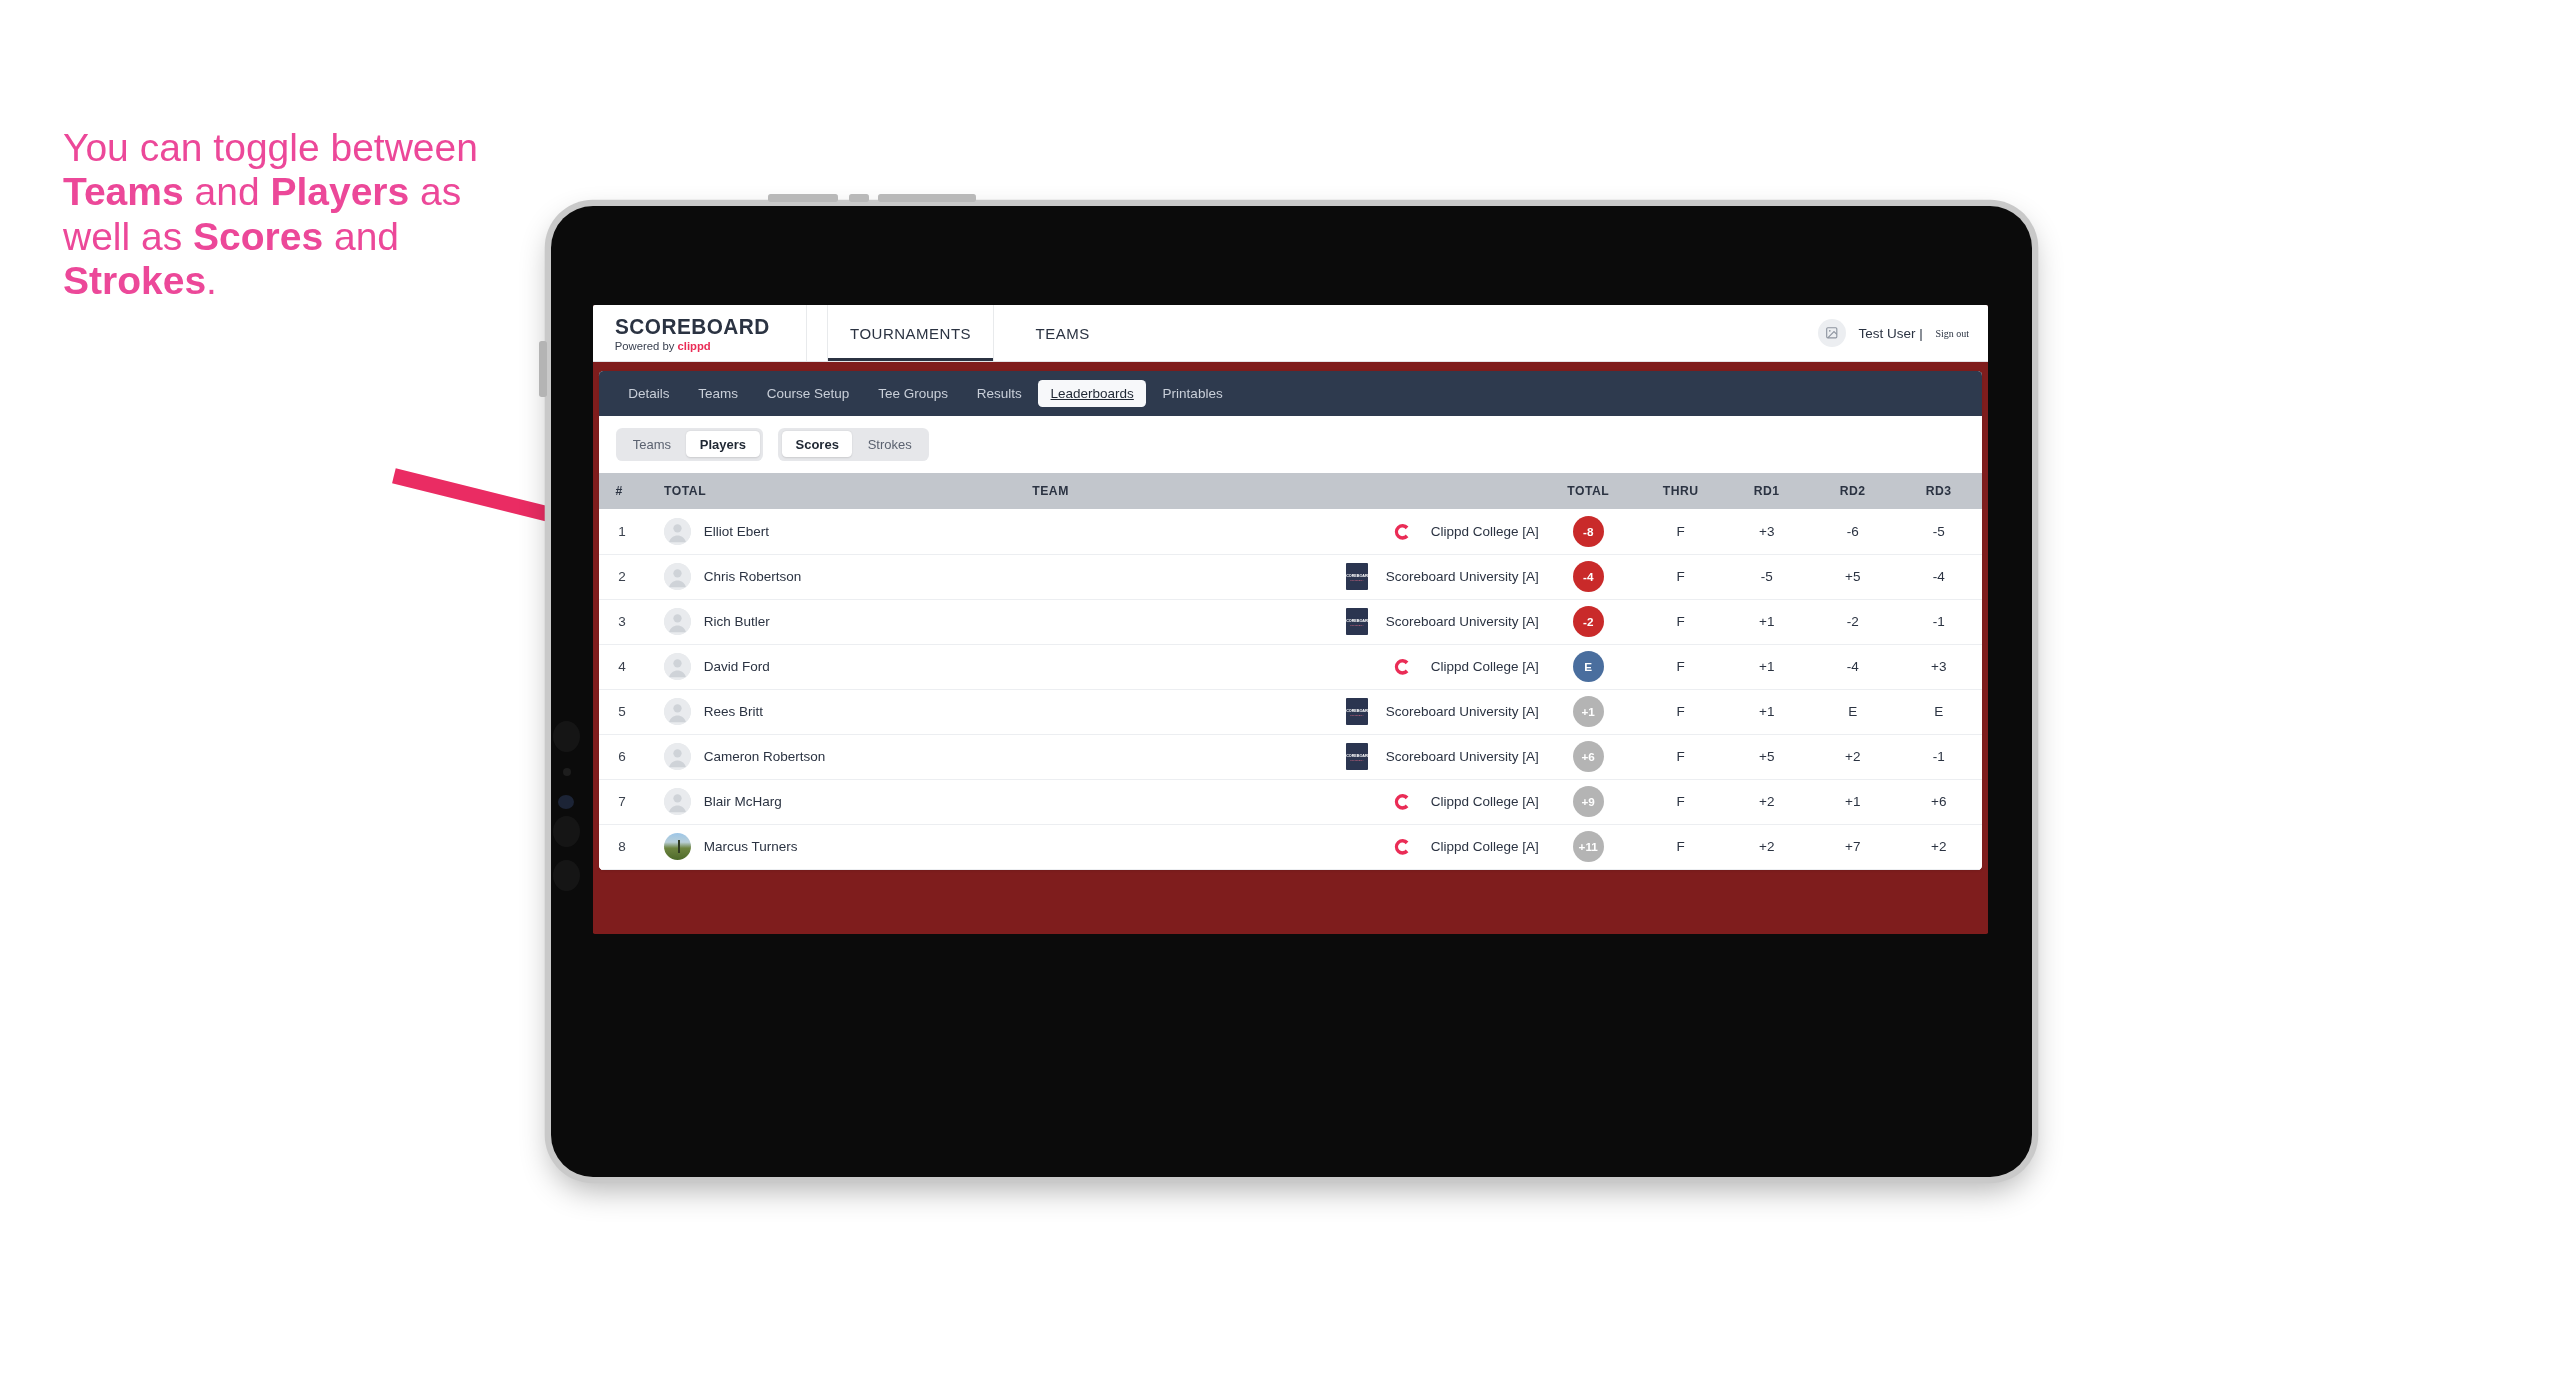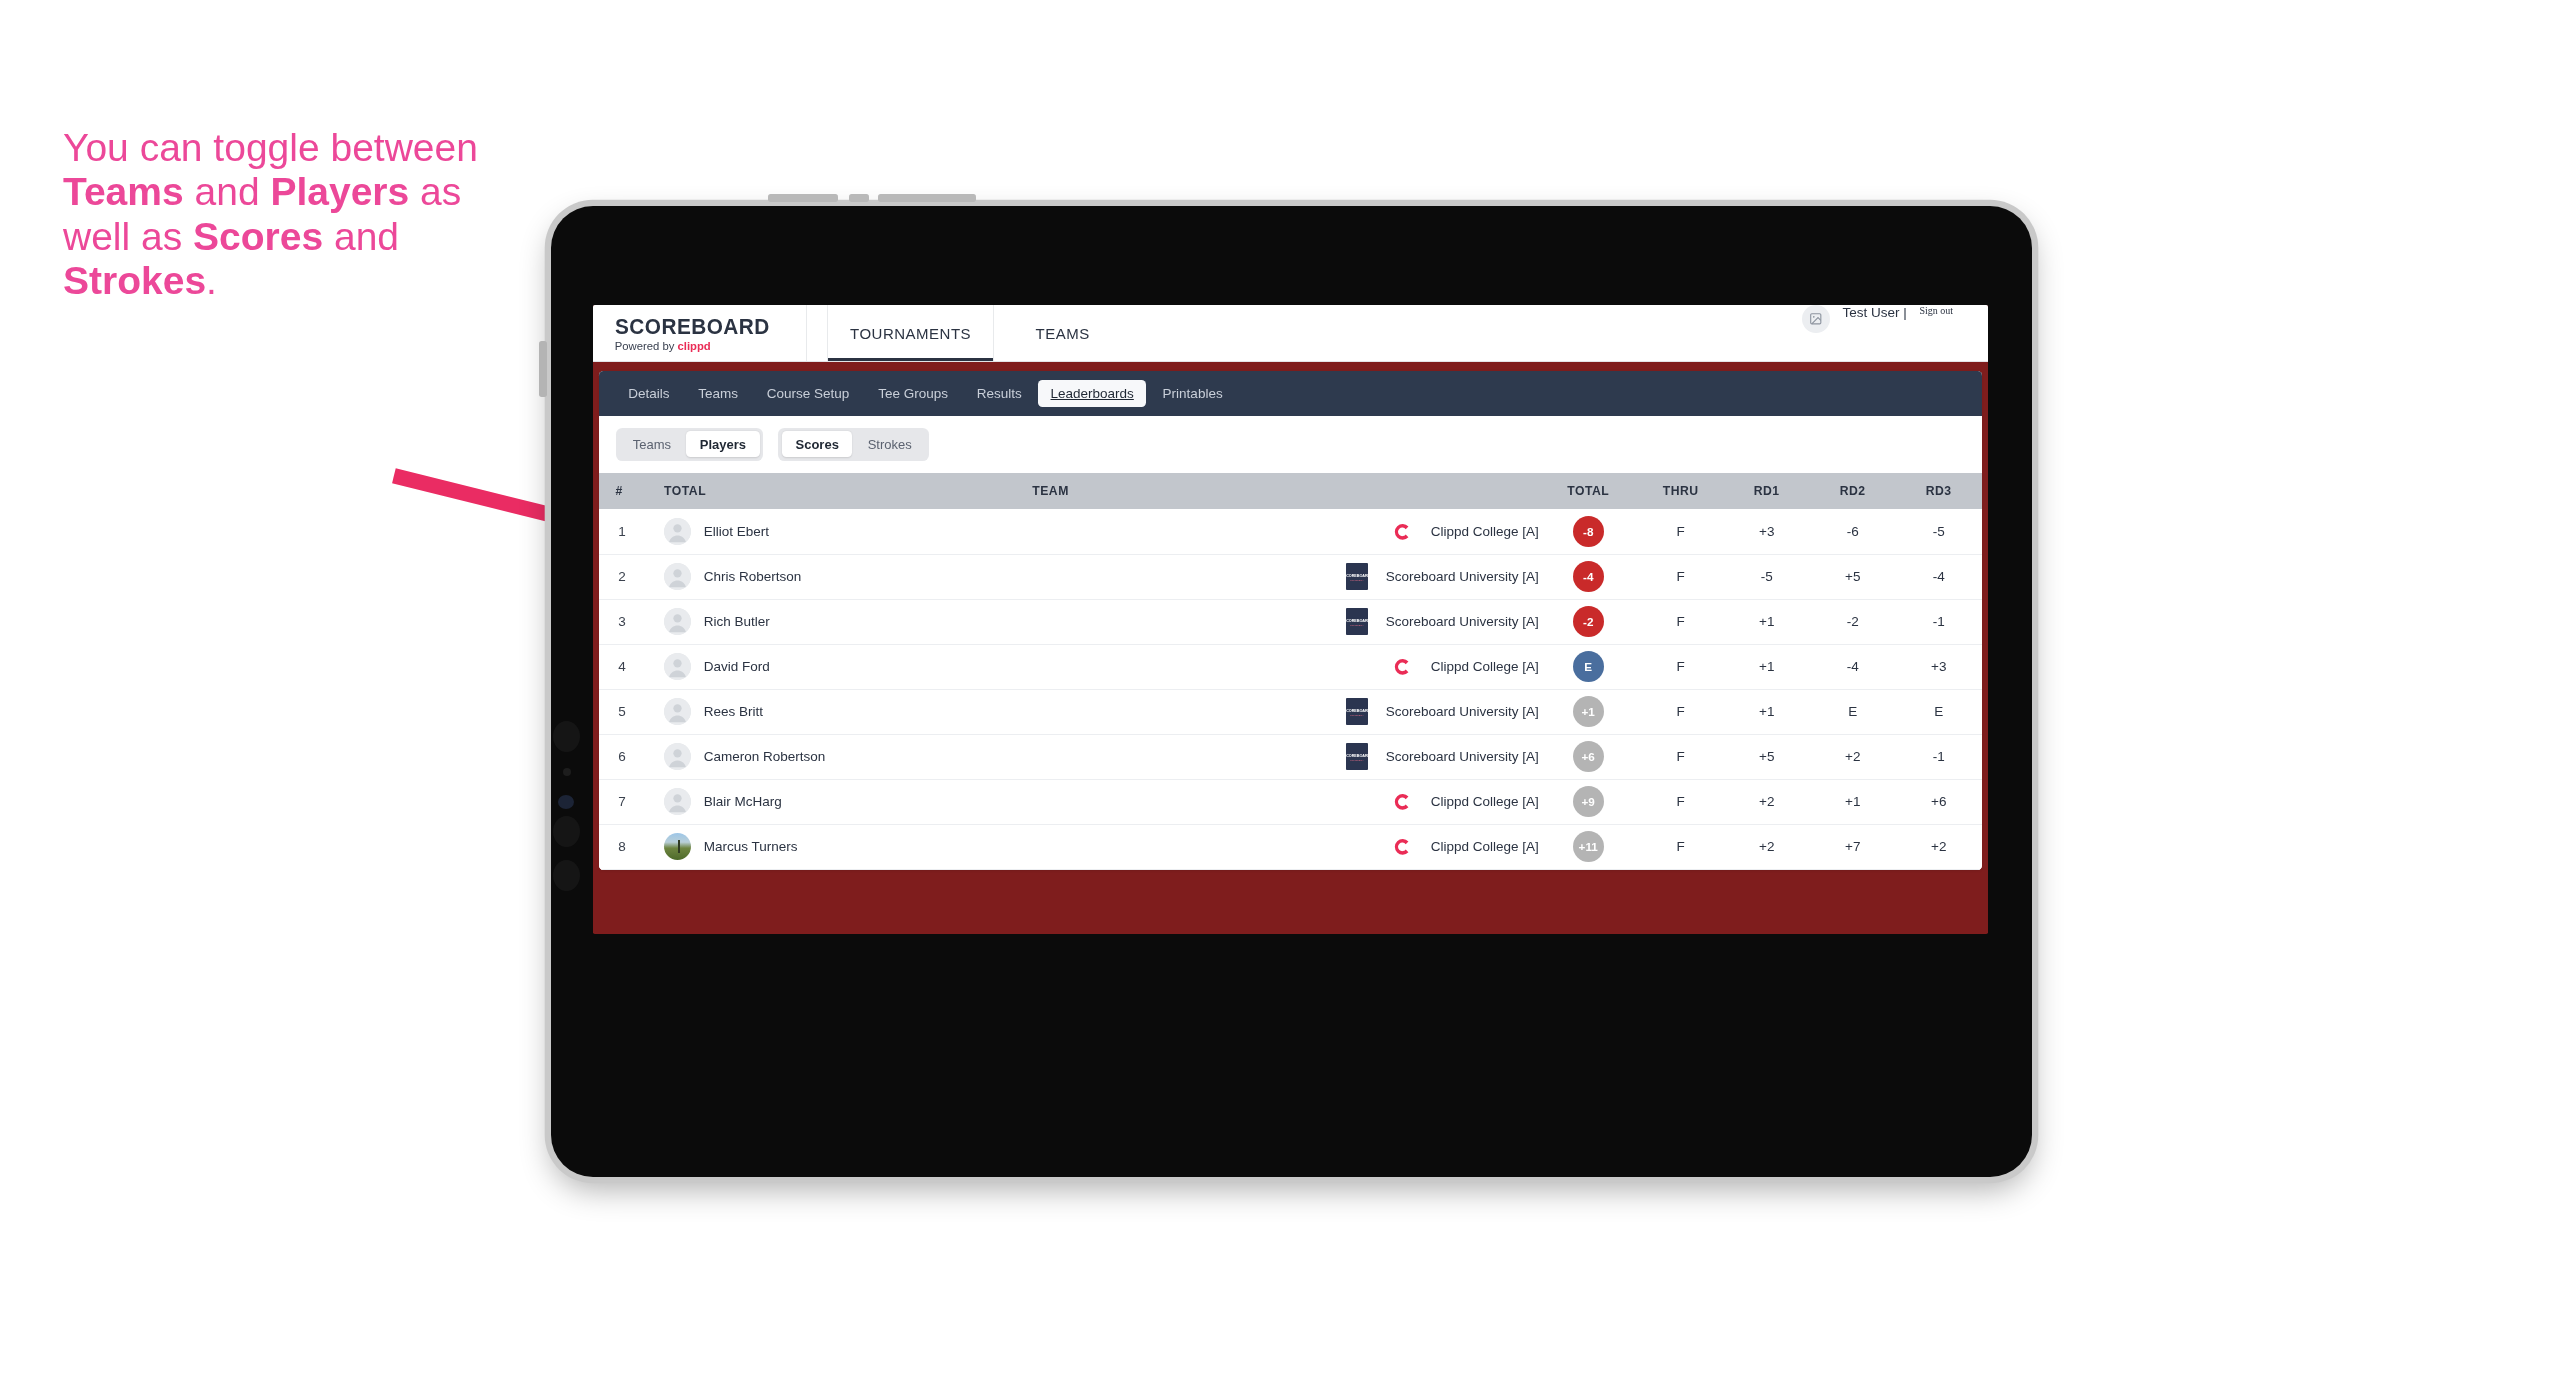--- a/index.html
+++ b/index.html
@@ -77,21 +77,21 @@
   .brand-sub .cl { color: #ea2c56; font-weight: bold; }
   .navtab {
     display: flex; align-items: center; padding: 0 21.7px; font-size: 15px;
     color: #2b3342; letter-spacing: 0.5px; position: relative; cursor: pointer; margin-left: 20px;
   }
   .navtab.active::after {
     content: ""; position: absolute; left: 0; right: 0; bottom: 0; height: 3.2px; background: #2b3342;
   }
   .navtab.active { border-left: 0.9px solid #e8eaec; border-right: 0.9px solid #e8eaec; }
   .appbar-right {
-    margin-left: auto; display: flex; align-items: flex-start; gap: 12.6px; padding-right: 35px;
+    margin-left: auto; display: flex; align-items: center; gap: 12.6px; padding-right: 19px;
   }
   .avatar-circle {
     width: 28px; height: 28px; border-radius: 50%; background: #eceef1;
     display: flex; align-items: center; justify-content: center;
   }
   .user-text { font-size: 13.5px; color: #2b3342; }
   .signout { font-size: 10px; color: #2b3342; cursor: pointer; font-family: Liberation Serif, serif; }
 
   
   .card {

